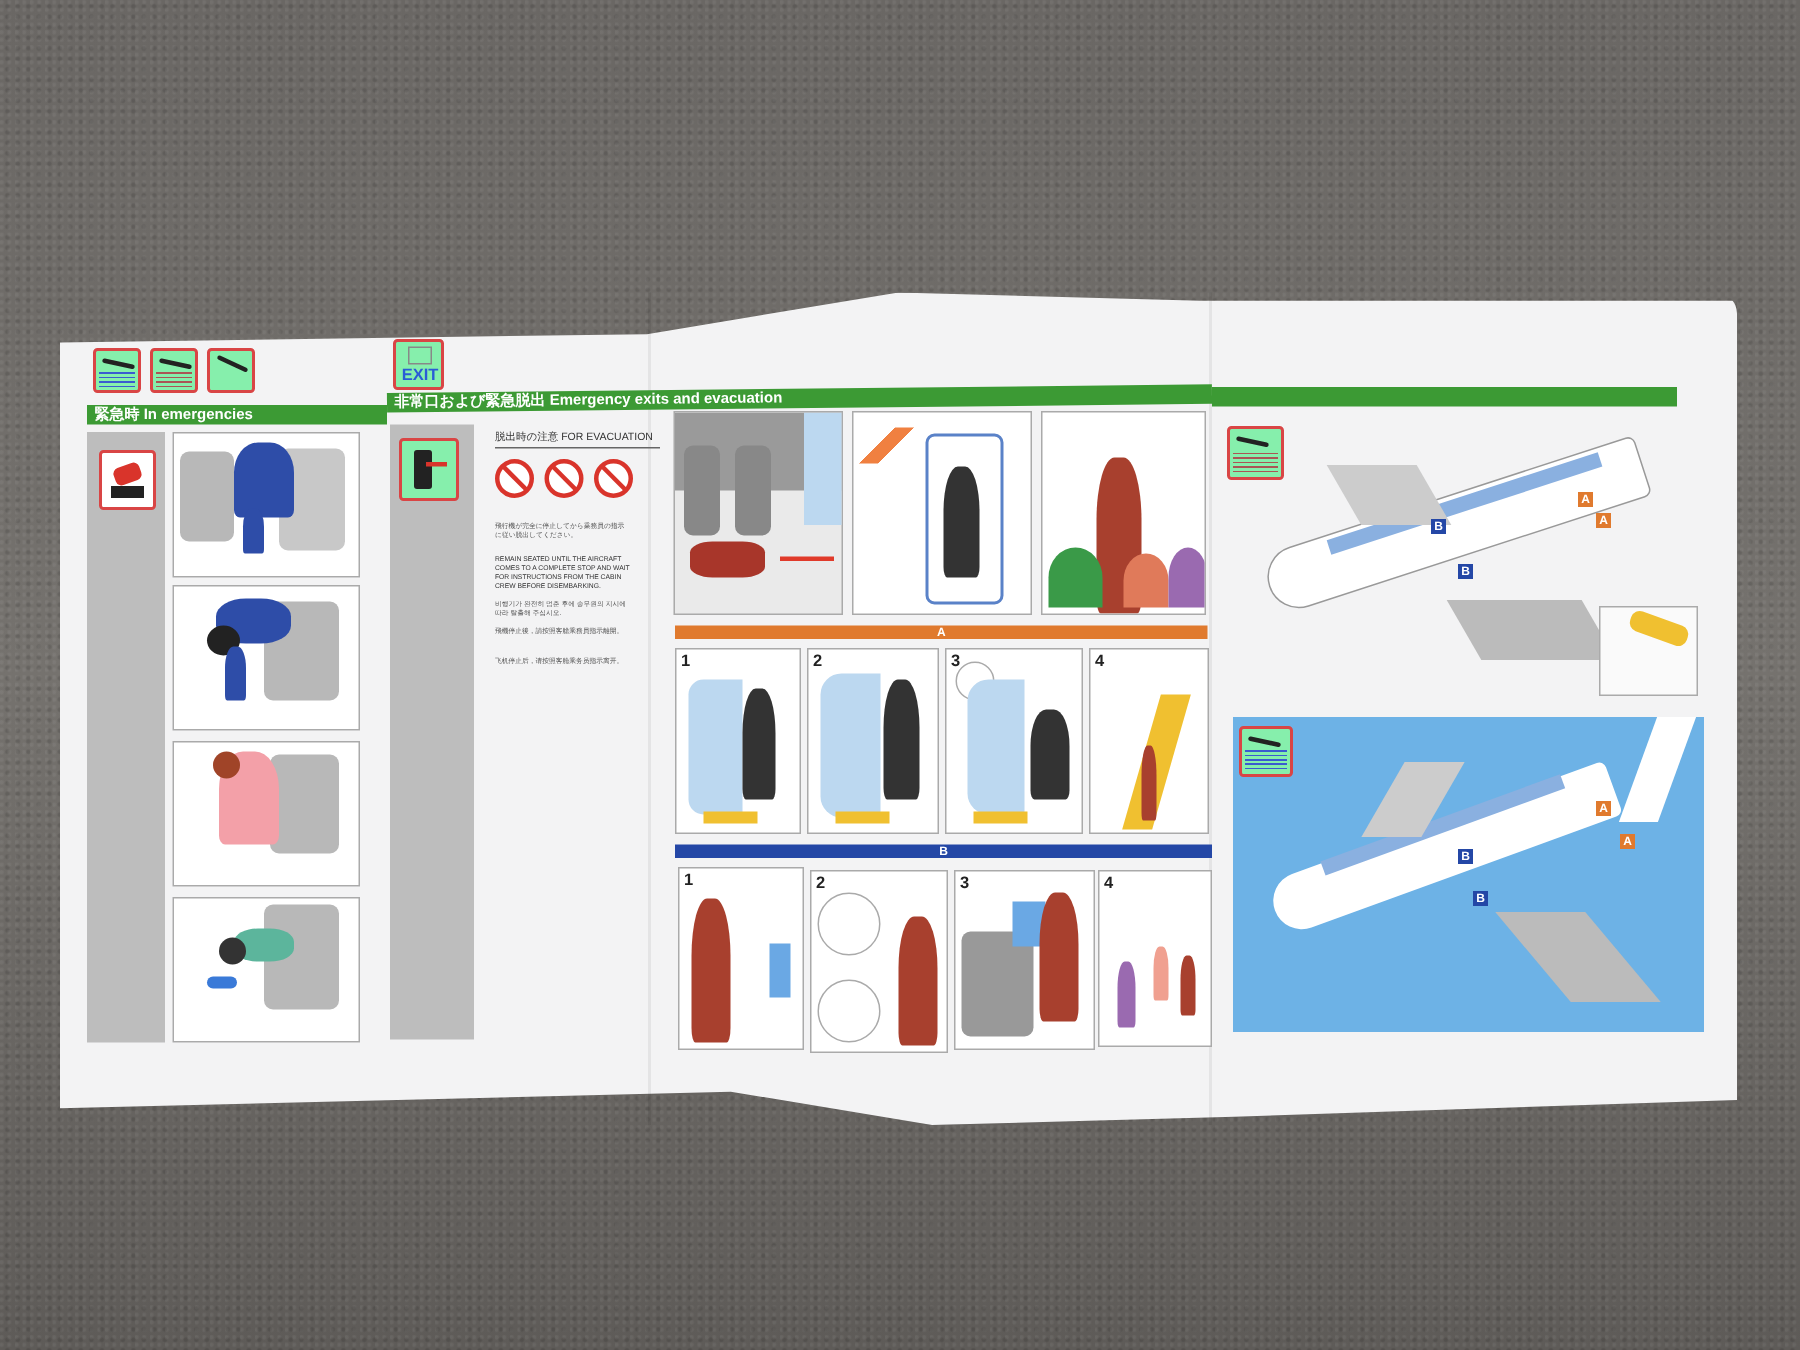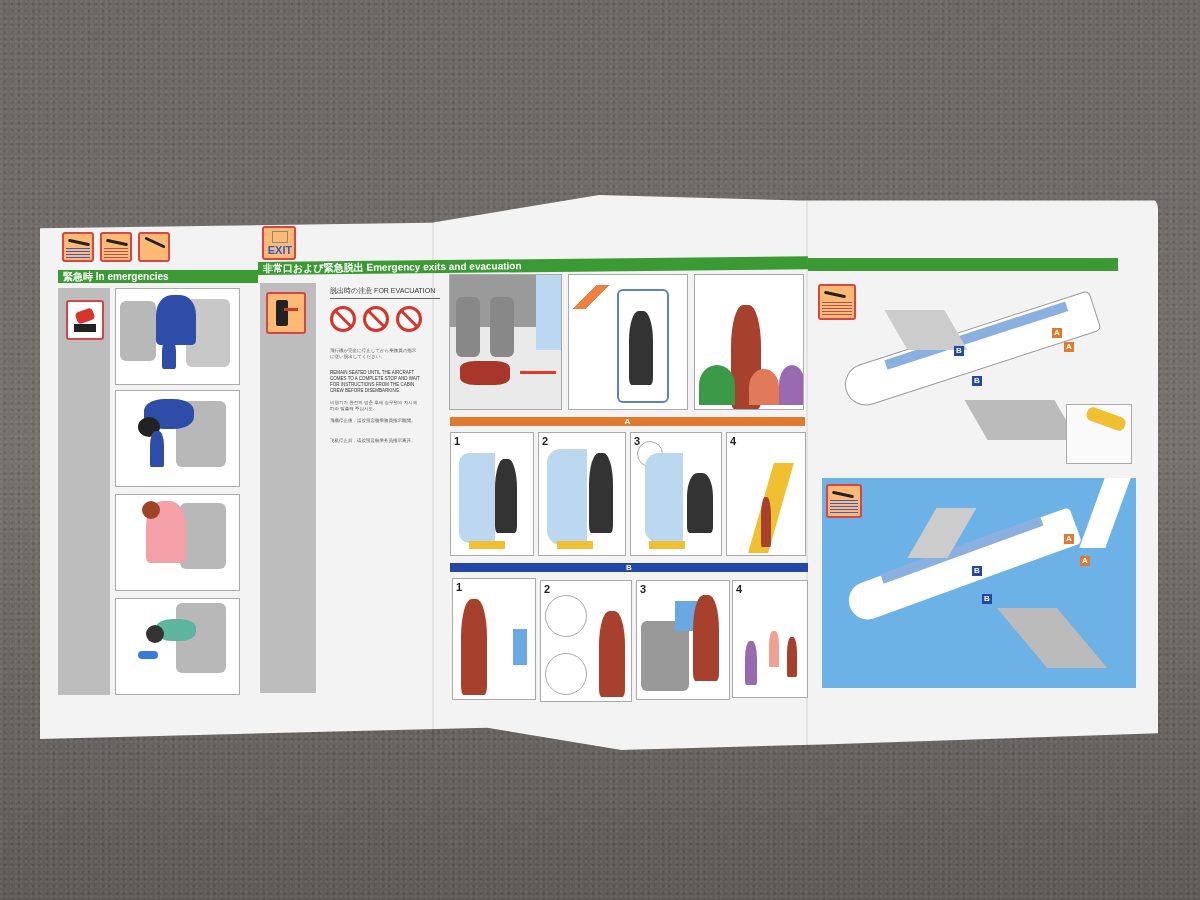--- a/index.html
+++ b/index.html
@@ -9,21 +9,21 @@
       radial-gradient(circle at 20% 30%, rgba(255,255,255,.06) 0 1px, transparent 2px),
       radial-gradient(circle at 70% 60%, rgba(0,0,0,.12) 0 1px, transparent 2px),
       linear-gradient(180deg,#6a6764 0%,#75726e 50%,#5e5b58 100%);
     background-size:5px 5px,7px 7px,100% 100%;
     font-family:"Liberation Sans",sans-serif;}
   .card{position:absolute;left:40px;top:195px;width:1118px;height:555px;background:#f3f3f4;
     border-radius:8px 14px 14px 6px;box-shadow:0 4px 10px rgba(0,0,0,.35);
     clip-path:polygon(0 6%,35% 5%,50% 0%,68% 1%,100% 1%,100% 97%,70% 99%,52% 100%,40% 96%,0 98%);}
   .fold{position:absolute;top:195px;width:2px;height:555px;background:rgba(0,0,0,.06)}
   .abs{position:absolute}
-  .icobox{position:absolute;width:32px;height:30px;border:2px solid #d94545;border-radius:3px;background:#fdba74;box-sizing:border-box;overflow:hidden}
+  .icobox{position:absolute;width:32px;height:30px;border:2px solid #d94545;border-radius:3px;background:#86efac;box-sizing:border-box;overflow:hidden}
   .plane{position:absolute;left:4px;top:7px;width:22px;height:3px;background:#222;transform:rotate(12deg);border-radius:2px}
   .waves{position:absolute;left:2px;right:2px;bottom:2px;height:10px;background:repeating-linear-gradient(180deg,#3a5bd0 0 1px,transparent 1px 3px)}
   .lines{position:absolute;left:2px;right:2px;bottom:2px;height:10px;background:repeating-linear-gradient(180deg,#a55 0 1px,transparent 1px 3px)}
   .greenbar{position:absolute;height:13px;background:#3c9a34;color:#fff;font-size:10px;font-weight:bold;line-height:13px;padding-left:5px;box-sizing:border-box;white-space:nowrap}
   .graycol{position:absolute;background:#bdbdbd}
   .panel{position:absolute;background:#fff;border:1px solid #aaa;box-sizing:border-box;overflow:hidden}
   .num{position:absolute;left:3px;top:2px;font-size:11px;font-weight:bold;color:#222}
   .stripe{position:absolute;height:9px;color:#fff;font-size:8px;font-weight:bold;text-align:center;line-height:9px}
   .fig{position:absolute;border-radius:40% 40% 10% 10%}
   .seat{position:absolute;background:#b8b8b8;border-radius:6px}

